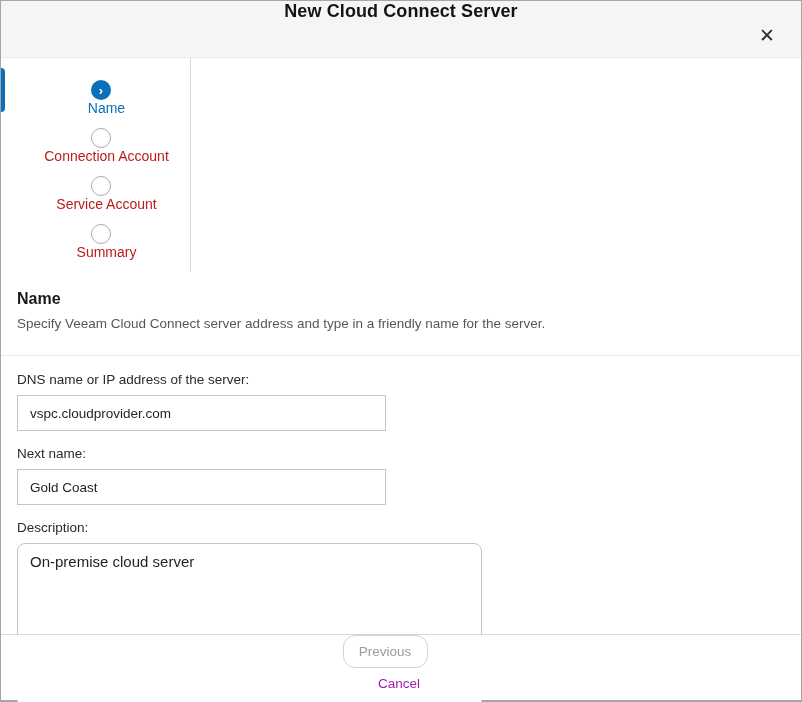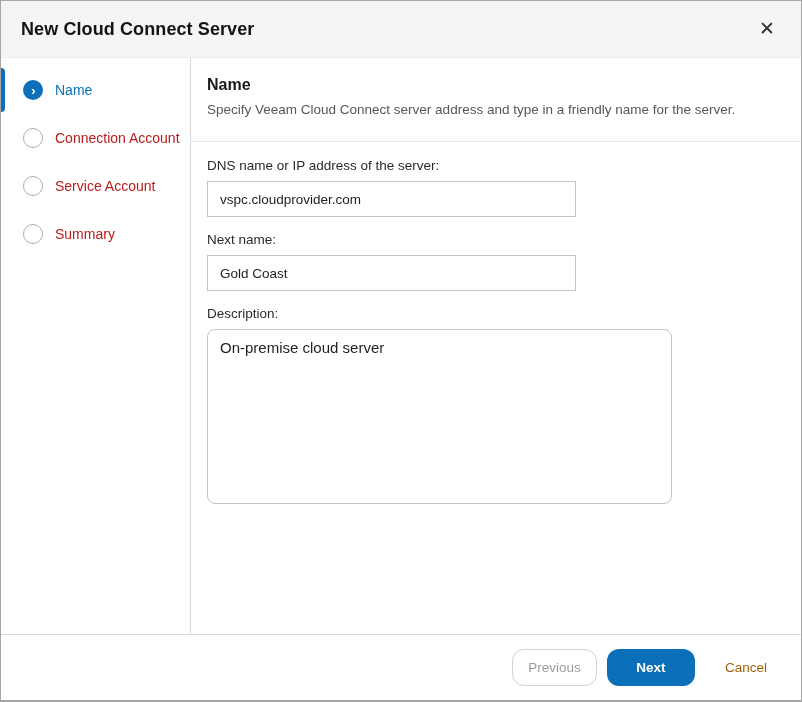--- a/index.html
+++ b/index.html
@@ -1,15 +1,15 @@
 <!DOCTYPE html>
 <html><head>
 <meta charset="utf-8">
 <style>
-  * { margin: 0; padding: 0; box-sizing: border-box; }
+  * { margin: 0; padding: 0; box-sizing: border-box; flex-direction: column; }
   html, body { width: 802px; height: 702px; background: #fff; }
   body { font-family: "Liberation Sans", sans-serif; }
 
   .dialog {
     width: 802px; height: 702px;
     border: 1px solid #a6a6a6;
     border-bottom-width: 2px;
     display: flex; flex-direction: column;
     background: #fff;
   }
@@ -145,21 +145,21 @@
   .btn-next {
     width: 88px;
     margin-left: 10px;
     background: #0b70b9;
     border: none;
     color: #fff; font-weight: 600;
   }
   .btn-cancel {
     margin-left: 28px;
     background: transparent; border: none;
-    color: #a16207;
+    color: #a21caf;
     height: 37px;
     padding: 0 2px;
     text-align: right;
   }
 </style>
 </head>
 <body>
 
 <div class="dialog">
 
@@ -206,17 +206,16 @@
 
         <label class="field-label">Description:</label>
         <textarea class="textarea-input" style="">On-premise cloud server</textarea>
       </div>
     </div>
 
   </div>
 
   <div class="footer">
     <button class="btn btn-previous">Previous</button>
-    <button class="btn btn-next">Next</button>
     <button class="btn btn-cancel">Cancel</button>
   </div>
 
 </div>
 
 </body></html>

